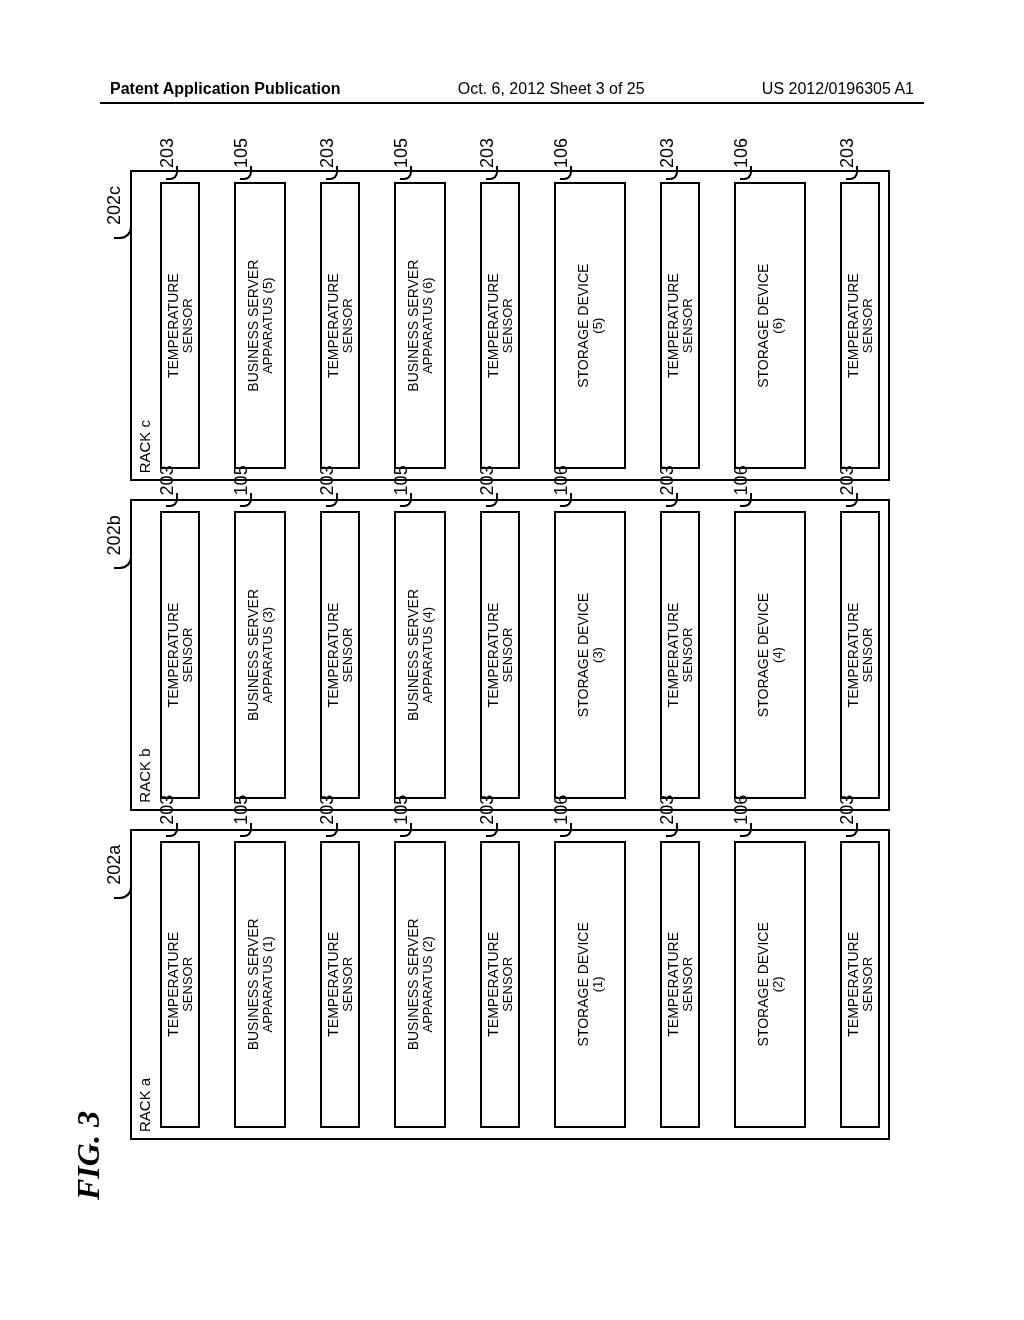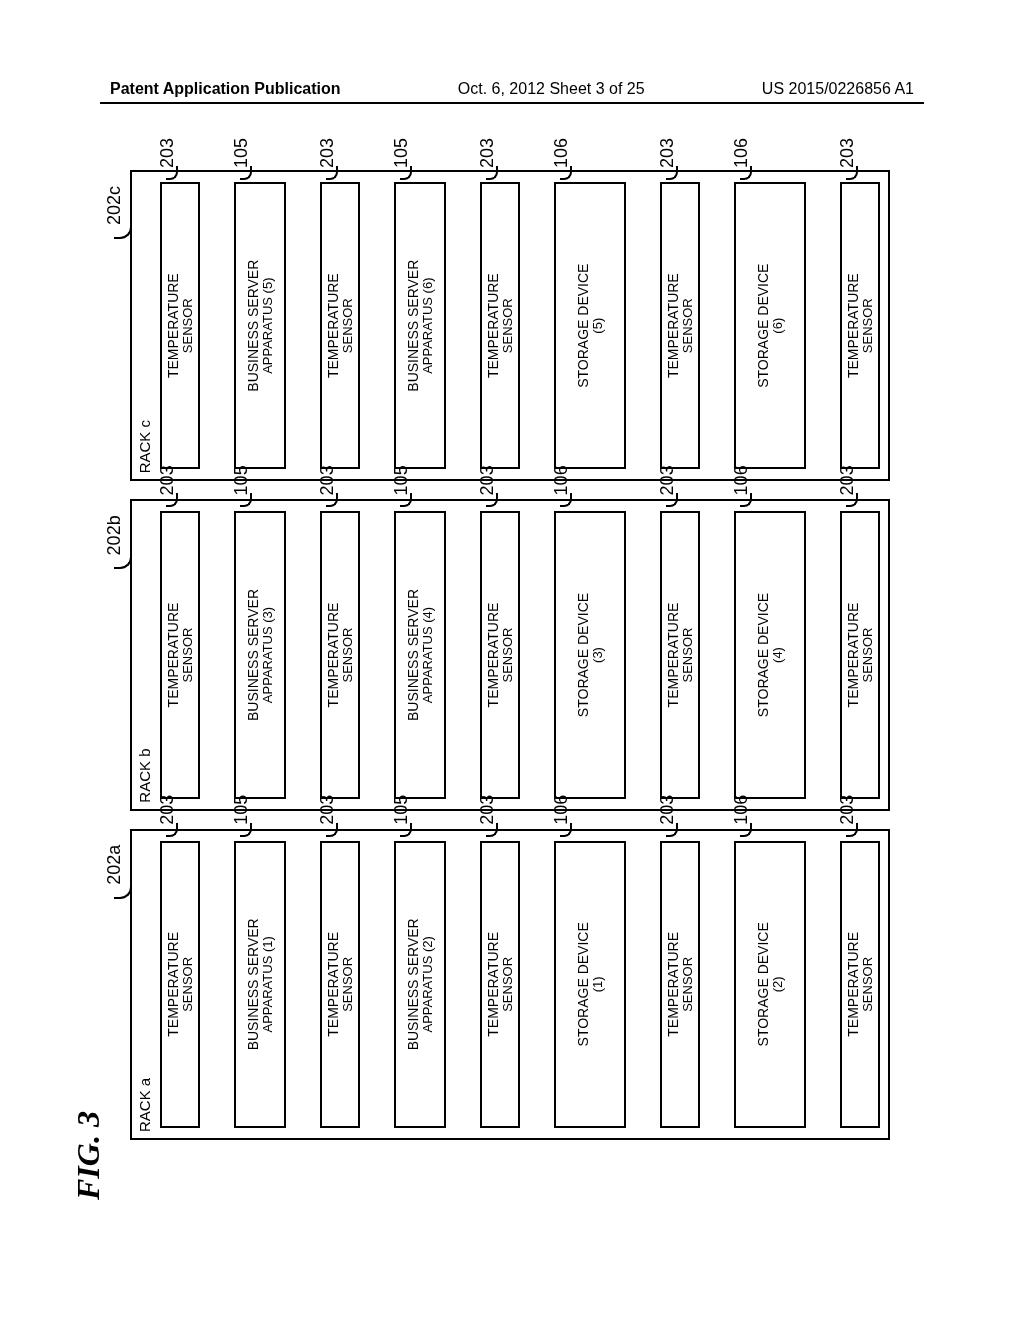--- a/index.html
+++ b/index.html
@@ -97,21 +97,21 @@
   }
   .rack:last-child .slot .ref { right: -46px; }
 </style>
 </head>
 <body>
 <div class="page">
 
 <div class="header">
   <span class="left">Patent Application Publication</span>
   <span>Oct. 6, 2012  Sheet 3 of 25</span>
-  <span>US 2015/0226856 A1</span>
+  <span>US 2012/0196305 A1</span>
 </div>
 <div class="hr"></div>
 
 <div class="figure-area">
   <div class="figure-inner">
     <div class="fig-label">FIG. 3</div>
     <div class="racks" id="racks-container">
           <div class="rack">
             <div class="rack-title">RACK a</div>
             <div class="rack-ref">202a</div>

